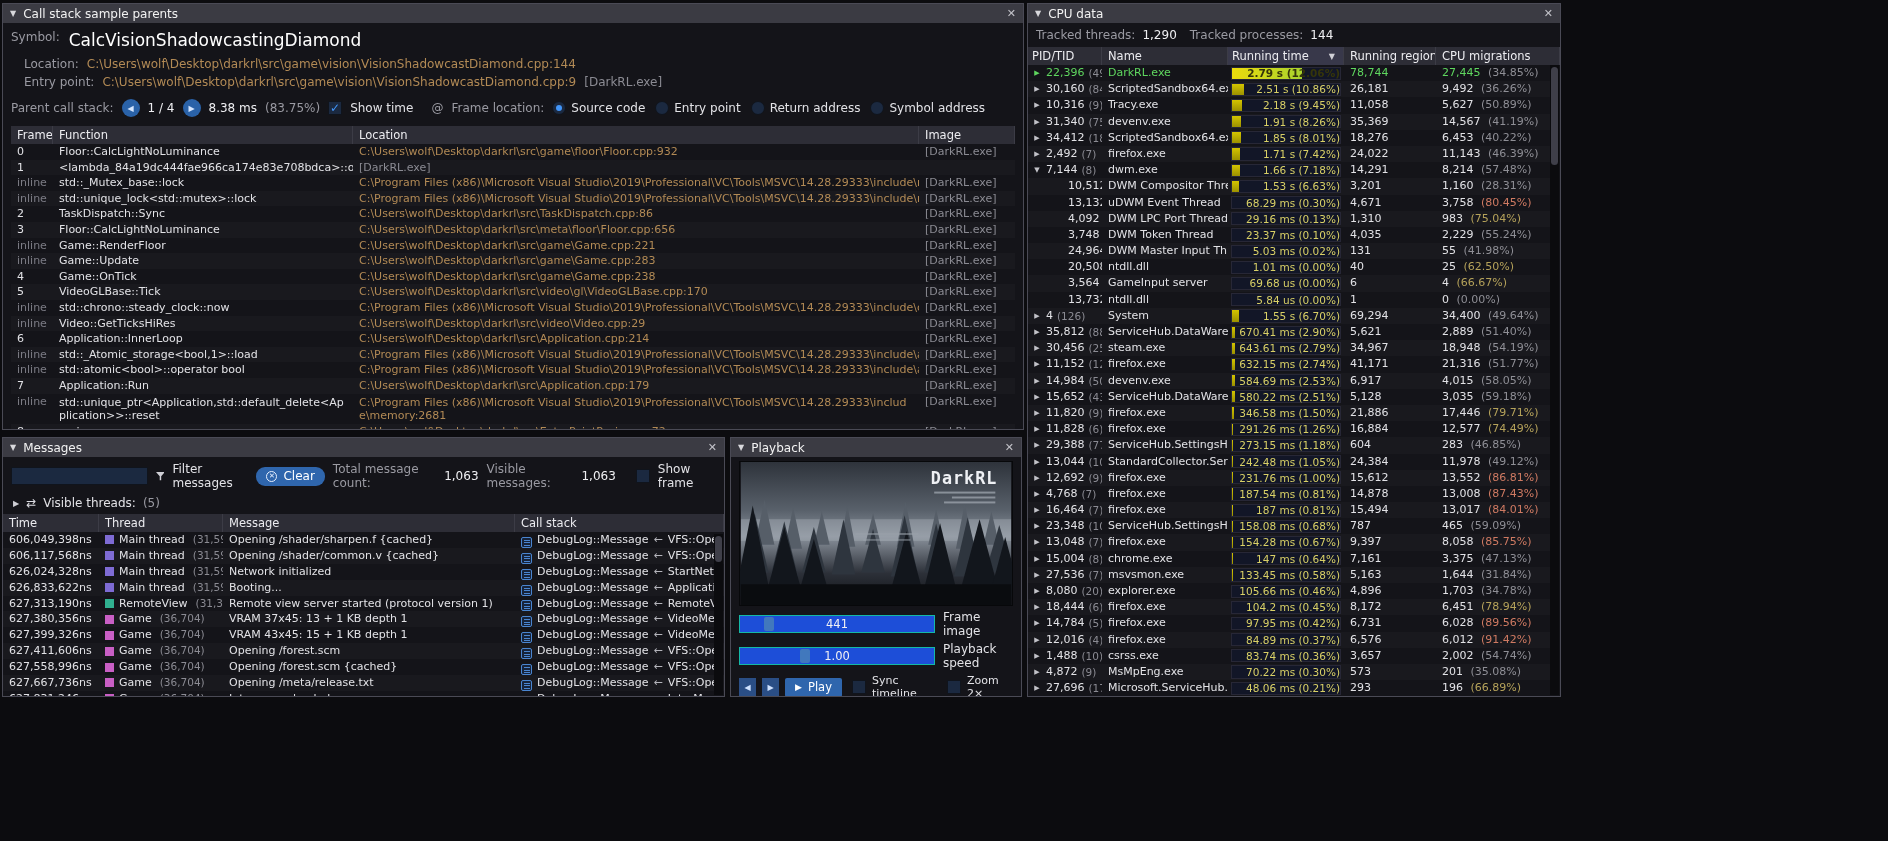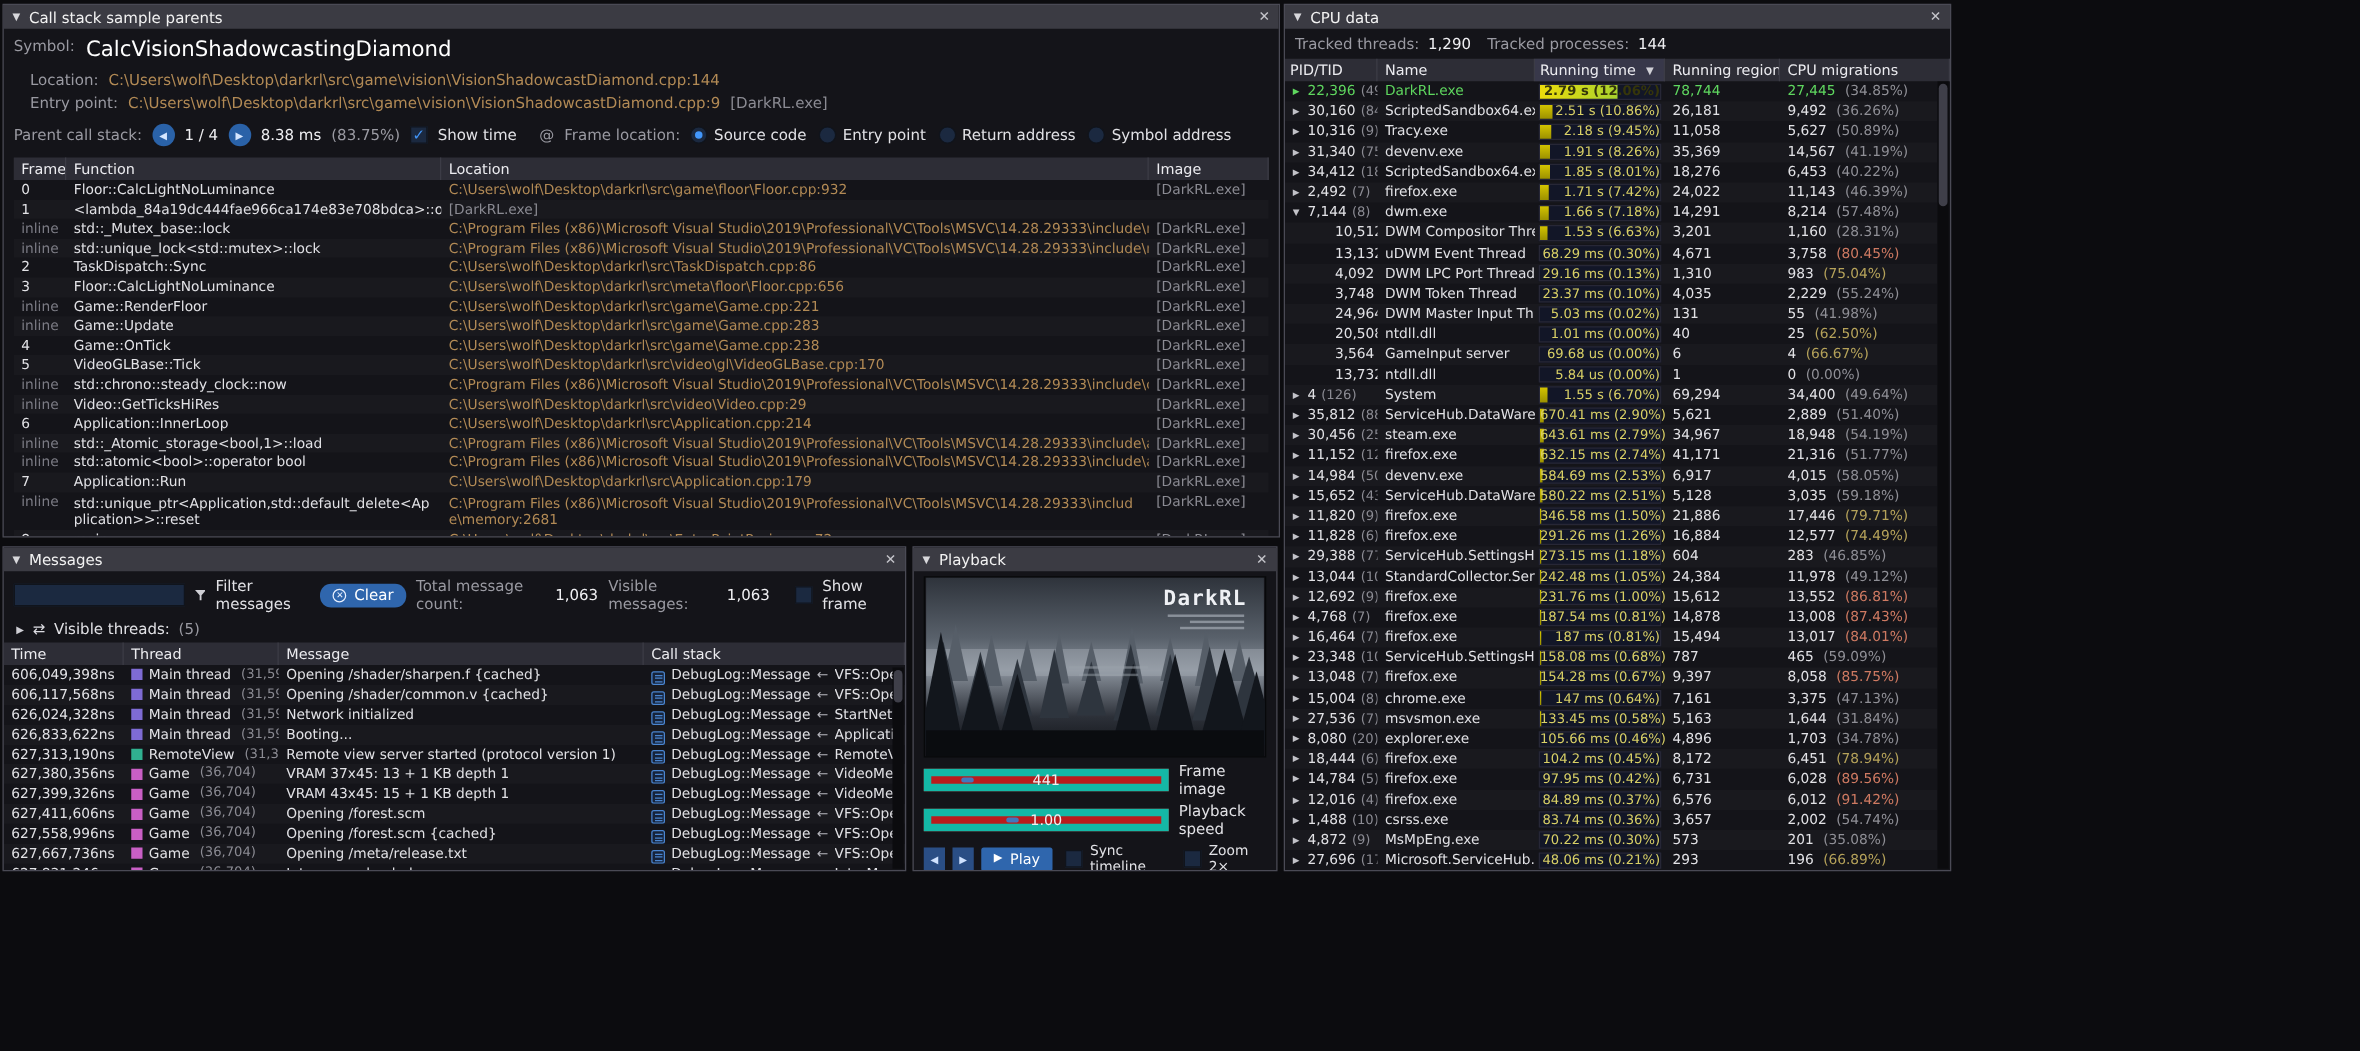--- a/index.html
+++ b/index.html
@@ -72,34 +72,34 @@
   .stkarrow{color:#b5b5bc}
   .caller{overflow:hidden;white-space:nowrap}
   .vscroll{position:absolute;width:9px;background:#0b0b0e;top:20px;bottom:1px;right:1px}
   .vthumb{position:absolute;left:1px;right:1px;background:#3f3f49;border-radius:4px}
 
   
   #playback{left:730px;top:437px;width:292px;height:260px}
   .pb-body{padding:4px 8px;display:flex;flex-direction:column;gap:4px}
   .pb-img{width:274px;height:145px;flex:none;border:1px solid #07080a}
   .slider-row{display:flex;align-items:center;gap:8px}
-  .slider{position:relative;width:196px;height:18px;background:#b91c1c;border:6px solid #14b8a6;flex:none}
+  .slider{position:relative;width:196px;height:18px;background:#1d4ed8;border:1px solid #14b8a6;flex:none}
   .grab{position:absolute;top:1px;bottom:1px;width:10px;background:#4178bd;border-radius:2px}
   .sval{position:absolute;inset:0;display:flex;align-items:center;justify-content:center;color:#f0f0f4;font-size:11.5px}
   .pb-buttons{display:flex;align-items:center;gap:6px;font-size:11px}
   .sqbtn{width:19px;height:19px;background:#2a4e85;border:none;color:#cfe2ff;font-size:8px;display:flex;align-items:center;justify-content:center}
   .playbtn{height:19px;background:#2f66ad;border:none;border-radius:2px;color:#fff;font-size:11.5px;padding:0 10px;display:flex;align-items:center;gap:6px;font-family:inherit}
 
   
   #cpu{left:1027px;top:3px;width:534px;height:694px}
   .cpu-info{display:flex;align-items:center;gap:7px;padding:5px 8px;font-size:12px}
   .cpu-wrap{position:relative;flex:1;overflow:hidden}
   .p-pid{width:74px;display:flex;align-items:center;gap:4px;padding:0 4px}
   .p-name{width:126px}
-  .p-time{width:104px;position:relative;padding:0 4px}
+  .p-time{width:116px;position:relative;padding:0 4px}
   .p-reg{width:92px}
   .p-mig{flex:1 1 auto;min-width:0}
   .cpu-row{height:16.2px;line-height:16.2px}
   .arr{width:10px;font-size:7px;color:#c2c2c8;flex:none;text-align:center}
   .cnt{color:#8b8b93;font-size:10.5px}
   .bar-track{position:absolute;left:3px;right:3px;top:1.5px;bottom:1.5px;background:#121627;border:1px solid #272736}
   .bar-fill{position:absolute;left:0;top:0;bottom:0;background:linear-gradient(#d3c400,#9c9100)}
   .time-text{position:relative;display:block;text-align:right;color:#d9d066;font-size:10.5px;width:100%}
   .cpu-row.child .p-pid{padding-left:26px}
   .cpu-row.hl .p-pid,.cpu-row.hl .p-name,.cpu-row.hl .p-reg,.cpu-row.hl .mig-n,.cpu-row.hl .arr{color:#5fd75f}

